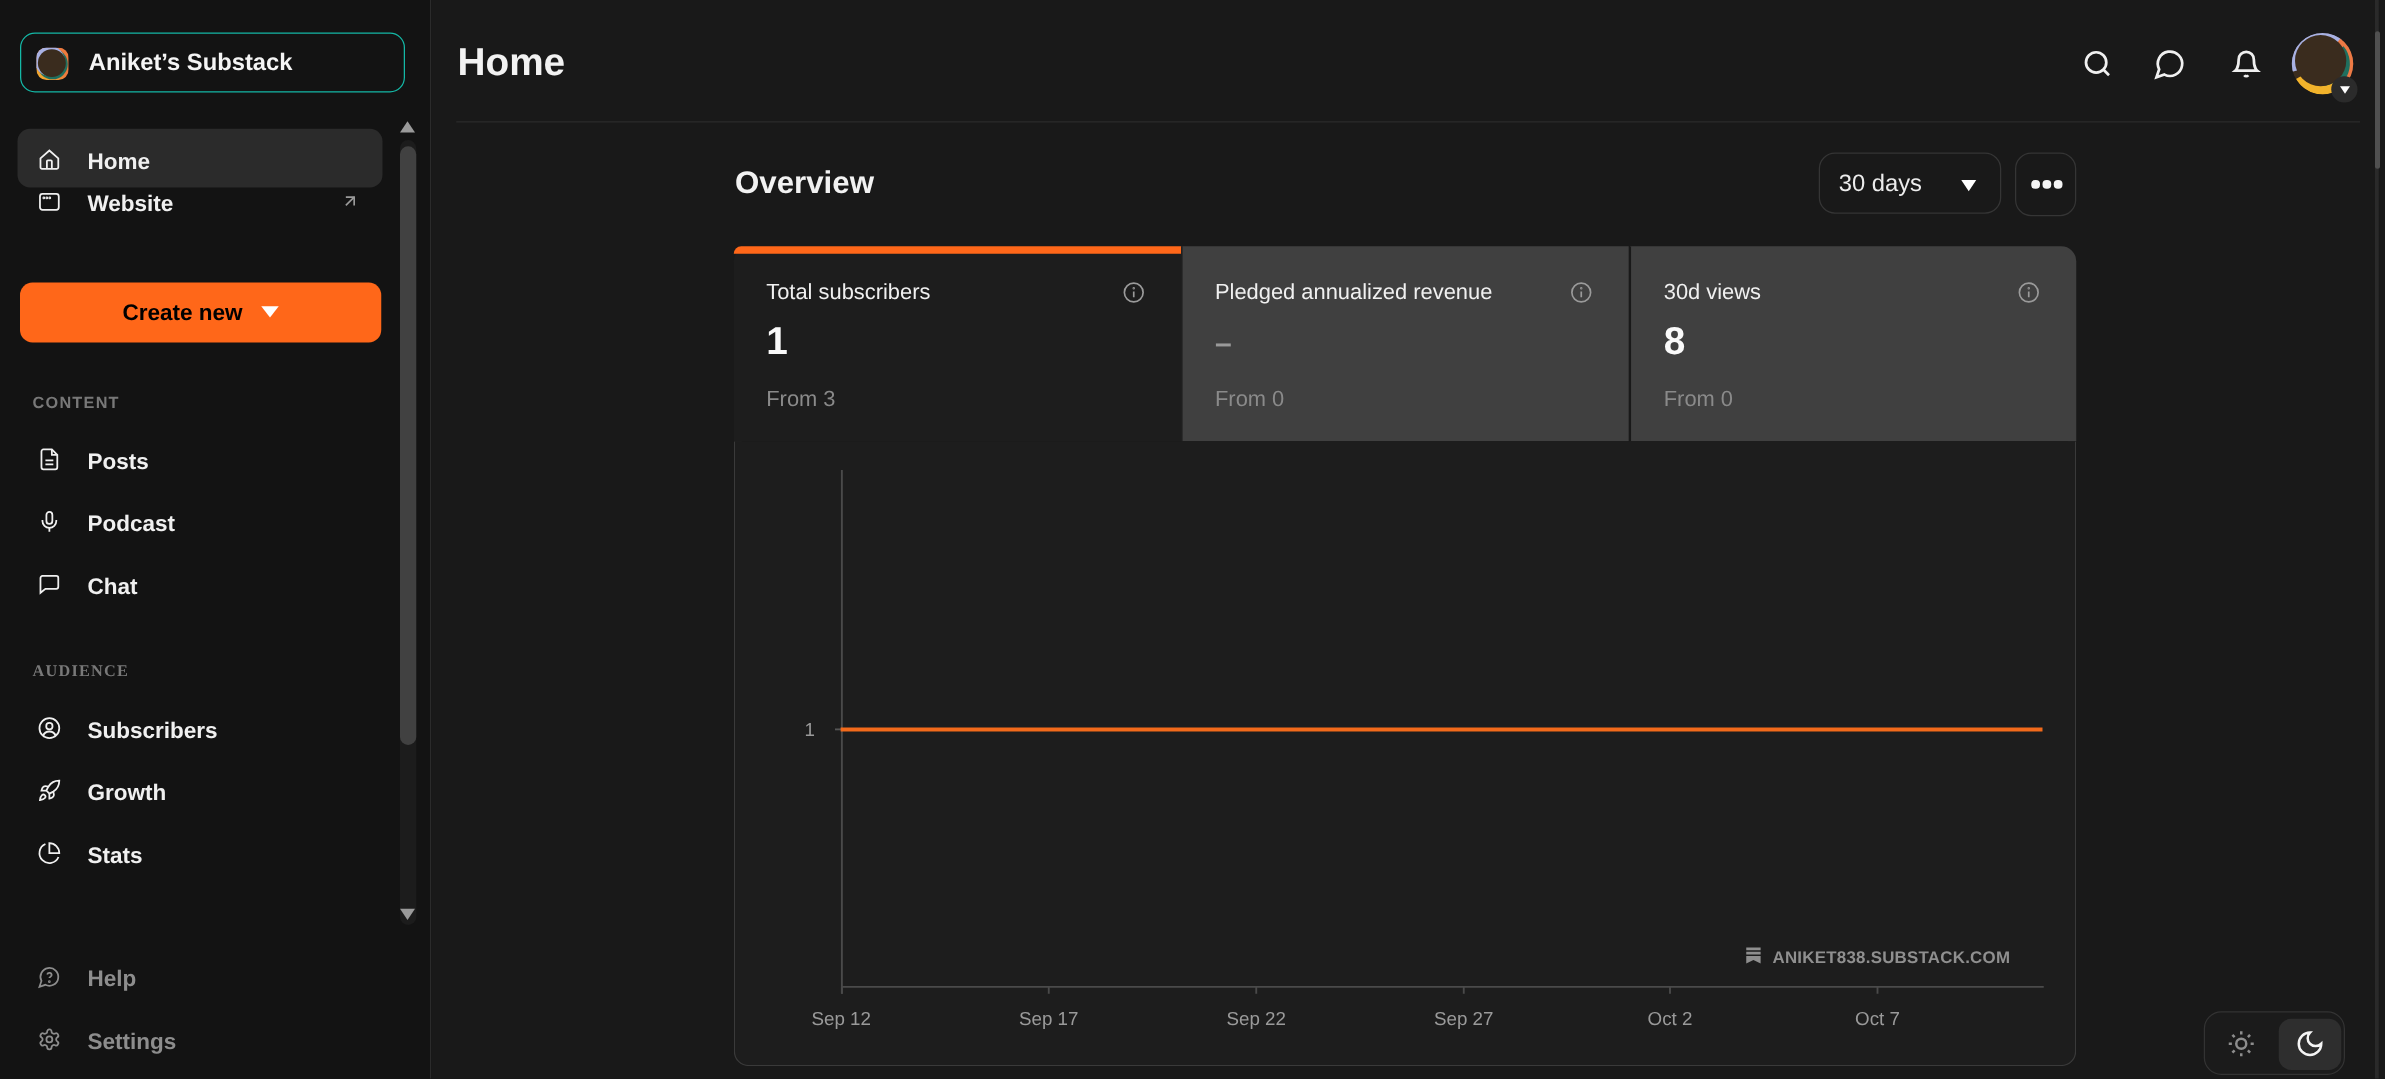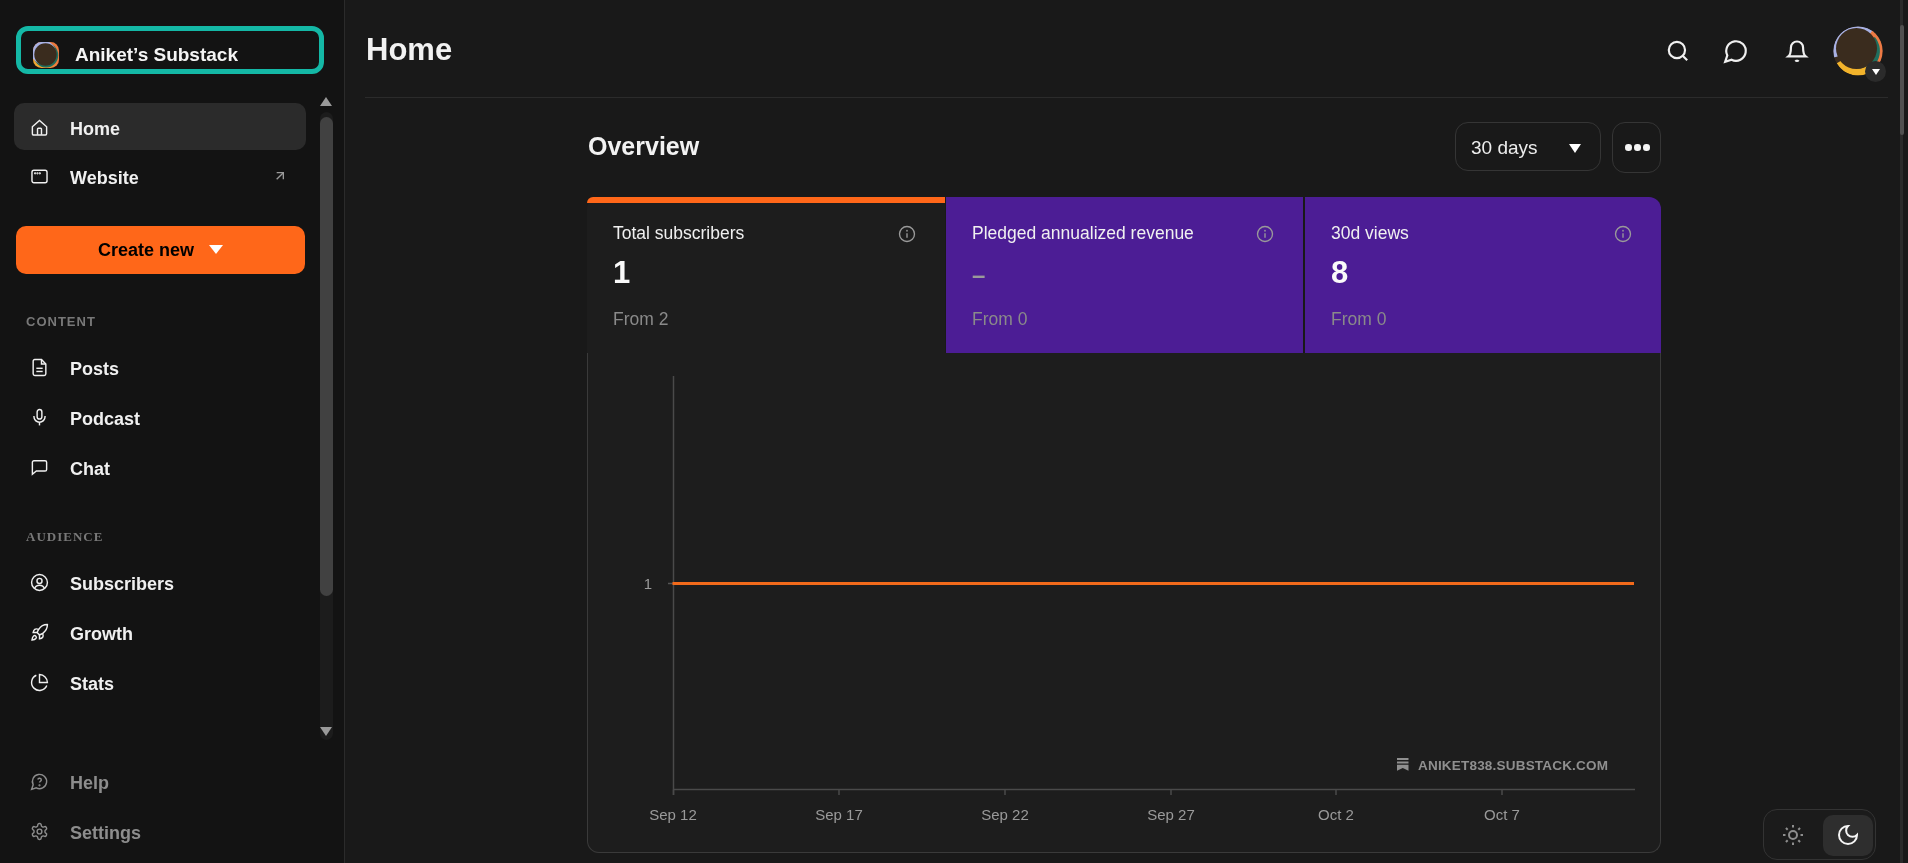--- a/index.html
+++ b/index.html
@@ -5,21 +5,21 @@
   * { margin:0; padding:0; box-sizing:border-box; }
   html,body { width:1908px; height:863px; overflow:hidden; background:#191919;
     font-family:"Liberation Sans", sans-serif; }
   .abs { position:absolute; }
   #page { position:relative; width:1908px; height:863px; background:#191919; }
 
   
   #sidebar { position:absolute; left:0; top:0; width:345px; height:863px; background:#131313;
     border-right:1px solid #2b2b2b; }
   #pubbox { position:absolute; left:16px; top:26px; width:308px; height:48px;
-    border:5px solid #14b8a6; border-radius:12px; }
+    border:1px solid #14b8a6; border-radius:12px; }
   #publogo { position:absolute; left:12px; top:11px; width:26px; height:26px; }
   #pubname { position:absolute; left:54px; top:0; height:48px; line-height:48px;
     font-size:19px; font-weight:bold; color:#f5f5f5; }
 
   .navitem { position:absolute; left:14px; width:292px; height:47px; border-radius:10px; }
   .navitem .ic { position:absolute; left:16px; top:15px; width:19px; height:19px; }
   .navitem .lbl { position:absolute; left:56px; top:3px; height:47px; line-height:47px;
     font-size:18px; font-weight:600; color:#f0f0f0; }
   .navitem.active { background:#2b2b2b; }
   .navitem.dim .lbl { color:#8d8d8d; }
@@ -54,21 +54,21 @@
   #rangebtn .car { position:absolute; right:19px; top:21px; width:0; height:0;
     border-left:6px solid transparent; border-right:6px solid transparent; border-top:9px solid #fff; }
   #morebtn { position:absolute; left:1267px; top:122px; width:49px; height:51px;
     border:1px solid #353535; border-radius:13px; }
   #morebtn .dots { position:absolute; left:0; top:0; width:100%; height:100%; }
   .dot { position:absolute; top:21px; width:6.5px; height:6.5px; border-radius:50%; background:#f5f5f5; }
   .dot:nth-child(1){ left:12px; } .dot:nth-child(2){ left:21px; } .dot:nth-child(3){ left:30px; }
 
   
   #panel { position:absolute; left:242px; top:197px; width:1074px; height:656px; border-radius:12px; }
-  .card { position:absolute; top:0; width:358px; height:156px; background:#4c1d95; }
+  .card { position:absolute; top:0; width:358px; height:156px; background:#404040; }
   #card1 { left:0; background:#1d1d1d; border-radius:12px 0 0 0; }
   #card2 { left:358px; border-left:1px solid #191919; }
   #card3 { left:716px; border-left:2px solid #191919; border-radius:0 12px 0 0; width:358px; }
   #card1 .topbar { position:absolute; left:0; top:0; width:100%; height:6px; background:#ff6719;
     border-radius:12px 0 0 0; }
   .card .title { position:absolute; left:26px; top:26px; font-size:17.5px; color:#f0f0f0; }
   .card .val { position:absolute; left:26px; top:58px; font-size:31px; font-weight:bold; color:#fafafa; }
   .card .from { position:absolute; left:26px; top:112px; font-size:17.5px; color:#8a8a8a; }
   .card .info { position:absolute; right:29px; top:28px; width:18px; height:18px; color:#9a9a9a; }
 
@@ -111,21 +111,21 @@
       <div id="pubname">Aniket’s Substack</div>
     </div>
 
     <div class="navitem active" style="top:103px;">
       <svg class="ic" viewBox="0 0 24 24" fill="none" stroke="#f0f0f0" stroke-width="1.8">
           <path d="M3 11l9-8 9 8v9a1.5 1.5 0 0 1-1.5 1.5h-15A1.5 1.5 0 0 1 3 20z"></path>
           <path d="M9.5 21v-7a1 1 0 0 1 1-1h3a1 1 0 0 1 1 1v7"></path>
         </svg>
       <div class="lbl">Home</div>
     </div>
-    <div class="navitem" style="top:152px;text-align:center;">
+    <div class="navitem" style="top:137px;text-align:center;">
       <svg class="ic" viewBox="0 0 24 24" fill="none" stroke="#f0f0f0" stroke-width="1.8">
           <rect x="2.5" y="4" width="19" height="16" rx="2.5"></rect>
           <circle cx="6.4" cy="8" r="0.5" fill="#f0f0f0"></circle>
           <circle cx="9.4" cy="8" r="0.5" fill="#f0f0f0"></circle>
           <circle cx="12.4" cy="8" r="0.5" fill="#f0f0f0"></circle>
         </svg>
       <div class="lbl">Website</div>
       <svg style="position:absolute; right:18px; top:16px; width:16px; height:16px;" viewBox="0 0 24 24" fill="none" stroke="#9a9a9a" stroke-width="2">
           <path d="M7 7h10v10"></path>
           <path d="M7 17 17 7"></path>
@@ -258,21 +258,21 @@
     <div id="panel">
       <div class="card" id="card1">
         <div class="topbar"></div>
         <div class="title">Total subscribers</div>
         <svg class="info" viewBox="0 0 24 24" fill="none" stroke="currentColor" stroke-width="1.8">
             <circle cx="12" cy="12" r="10"></circle>
             <path d="M12 11v6"></path>
             <circle cx="12" cy="7.5" r="0.4" fill="currentColor"></circle>
           </svg>
         <div class="val">1</div>
-        <div class="from">From 2</div>
+        <div class="from">From 3</div>
       </div>
       <div class="card" id="card2">
         <div class="title">Pledged annualized revenue</div>
         <svg class="info" viewBox="0 0 24 24" fill="none" stroke="currentColor" stroke-width="1.8">
             <circle cx="12" cy="12" r="10"></circle>
             <path d="M12 11v6"></path>
             <circle cx="12" cy="7.5" r="0.4" fill="currentColor"></circle>
           </svg>
         <div class="val" style="color:#9a9a9a; font-size:24px; top:64px;">–</div>
         <div class="from">From 0</div>

